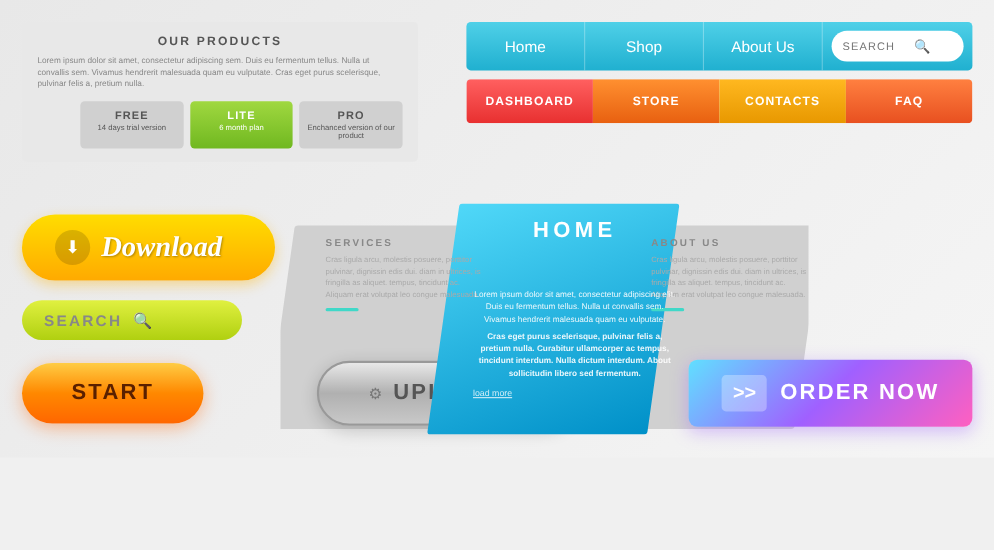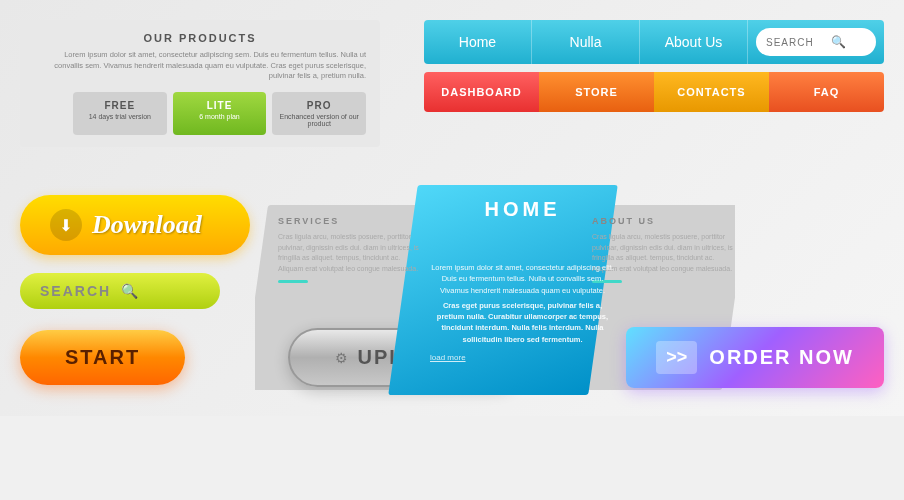--- a/index.html
+++ b/index.html
@@ -39,21 +39,21 @@
       color: #555;
       margin-bottom: 6px;
       text-transform: uppercase;
     }
 
     .products-desc {
       font-size: 7.5px;
       color: #888;
       line-height: 1.4;
       margin-bottom: 10px;
-      text-align: right;
+      text-align: left;
     }
 
     .pricing-buttons {
       display: flex;
       gap: 6px;
       justify-content: flex-start;
       margin-left: 39px;
     }
 
     .price-btn {
@@ -433,21 +433,21 @@
       <div class="price-btn price-btn-pro">
         <span class="price-btn-label">PRO</span>
         <span class="price-btn-sub">Enchanced version of our product</span>
       </div>
     </div>
   </div>
 
   <div class="nav-section">
     <div class="nav-top">
       <div class="nav-top-item">Home</div>
-      <div class="nav-top-item">Nulla</div>
+      <div class="nav-top-item">Shop</div>
       <div class="nav-top-item">About Us</div>
       <div class="nav-search">
         <input type="text" style="font-size: 10px; letter-spacing: 1px; border: none; outline: none; width: 65px; color: rgb(170, 170, 170); text-transform: uppercase;" placeholder="SEARCH">
         <span class="search-icon-small">🔍</span>
       </div>
     </div>
     <div class="nav-bottom">
       <div class="nav-bottom-item nav-item-dashboard">DASHBOARD</div>
       <div class="nav-bottom-item nav-item-store">STORE</div>
       <div class="nav-bottom-item nav-item-contacts">CONTACTS</div>
@@ -467,31 +467,31 @@
   </div>
 
   <div class="skew-container">
     <div class="skew-left"></div>
     <div class="skew-center"></div>
     <div class="skew-right"></div>
   </div>
 
   <div style="position:absolute;top:188px;left:268px;width:480px;height:210px;z-index:5;">
 
-    <div style="position:absolute;left:10px;top:28px;width:148px;">
+    <div style="position:absolute;left:28px;top:28px;width:148px;">
       <div class="section-heading">SERVICES</div>
       <div class="section-body">Cras ligula arcu, molestis posuere, porttitor pulvinar, dignissin edis dui. diam in ultrices, is fringilla as aliquet. tempus, tincidunt ac. Aliquam erat volutpat leo congue malesuada.</div>
       <span class="teal-bar"></span>
     </div>
 
     <div style="position:absolute;left:162px;top:10px;width:185px;z-index:6;">
       <div class="section-heading-center">HOME</div>
       <div class="section-body-center">
         <span>Lorem ipsum dolor sit amet, consectetur adipiscing elit. Duis eu fermentum tellus. Nulla ut convallis sem. Vivamus hendrerit malesuada quam eu vulputate.</span>
-        <strong>Cras eget purus scelerisque, pulvinar felis a, pretium nulla. Curabitur ullamcorper ac tempus, tincidunt interdum. Nulla felis interdum. Nulla sollicitudin libero sed fermentum.</strong>
+        <strong>Cras eget purus scelerisque, pulvinar felis a, pretium nulla. Curabitur ullamcorper ac tempus, tincidunt interdum. Nulla dictum interdum. About sollicitudin libero sed fermentum.</strong>
       </div>
       <a class="load-more">load more</a>
     </div>
 
     <div style="position:absolute;right:8px;top:28px;width:148px;">
       <div class="section-heading">ABOUT US</div>
       <div class="section-body">Cras ligula arcu, molestis posuere, porttitor pulvinar, dignissin edis dui. diam in ultrices, is fringilla as aliquet. tempus, tincidunt ac. Aliquam erat volutpat leo congue malesuada.</div>
       <span class="teal-bar"></span>
     </div>
   </div>

